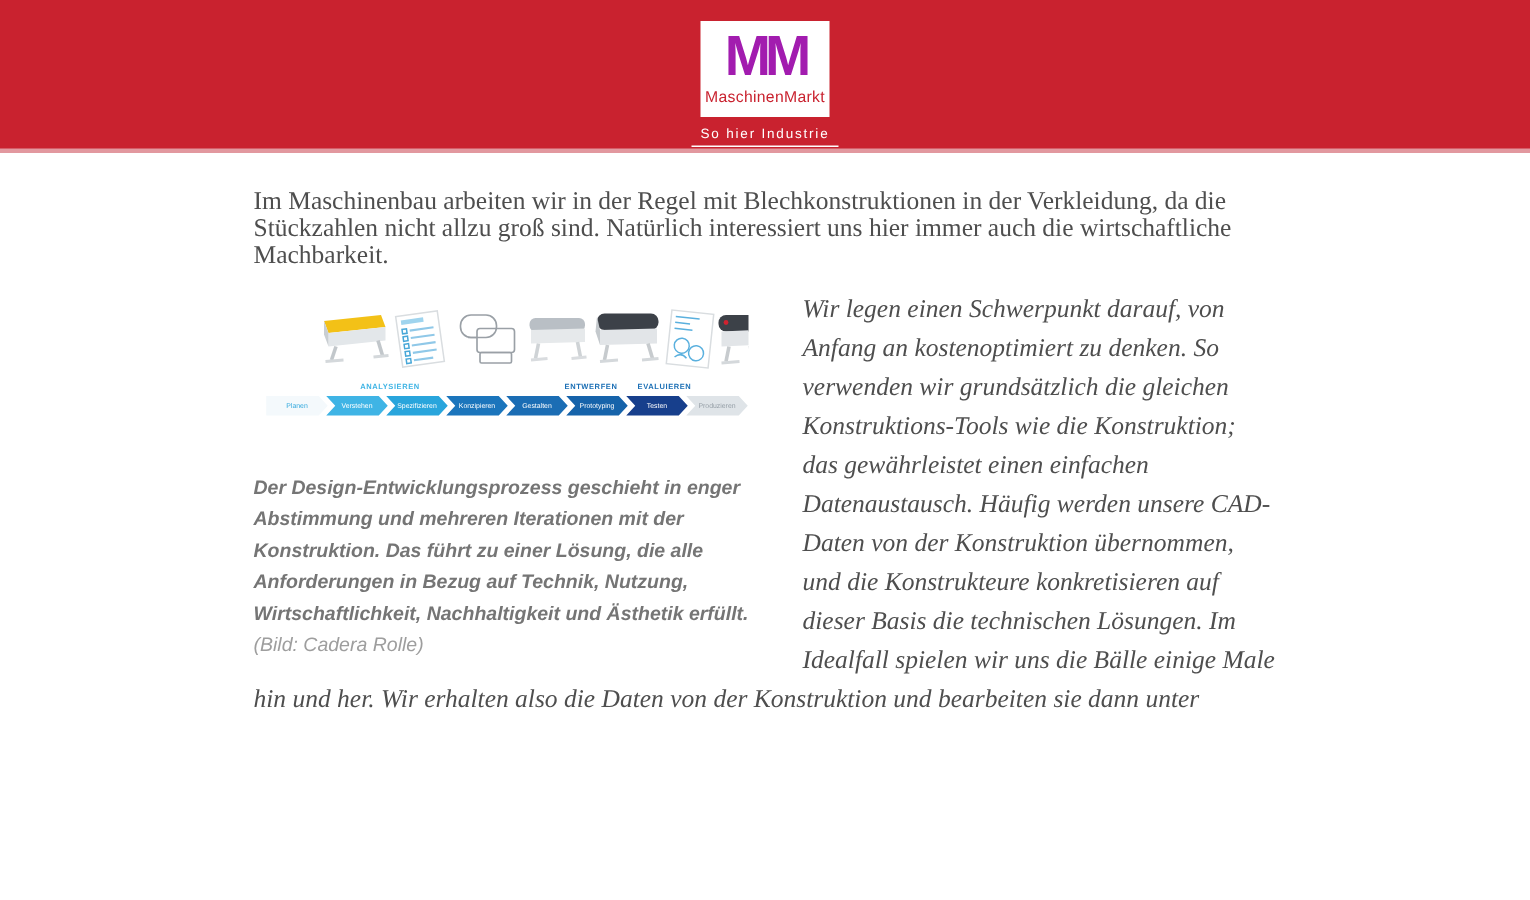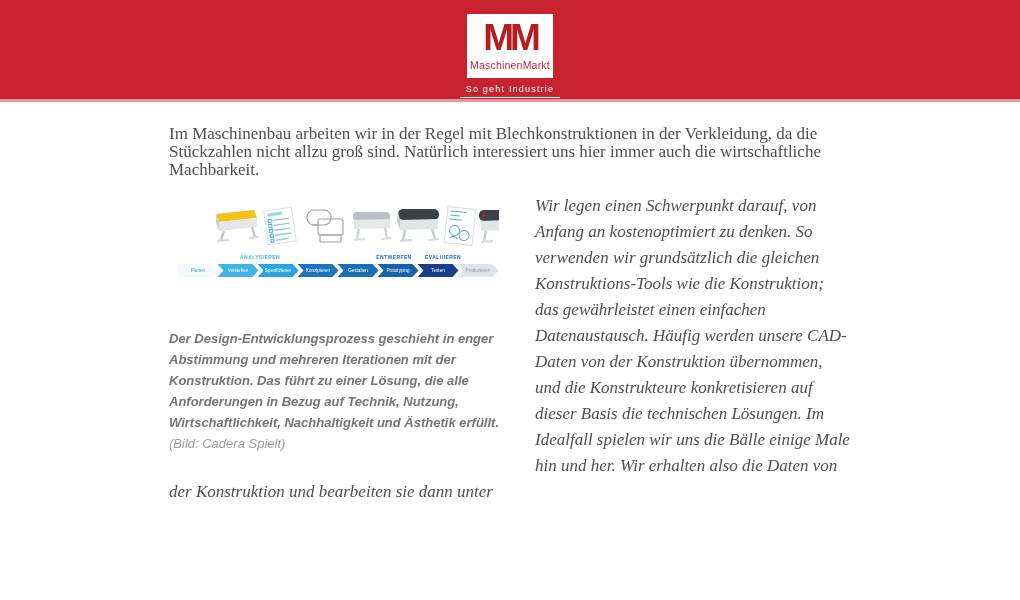--- a/index.html
+++ b/index.html
@@ -14,21 +14,21 @@
     border-bottom:3px solid #e2989f;
     text-align:center;
   }
   .logo-box{
     display:inline-block;background:#ffffff;width:86px;height:64px;
     margin-top:14px;text-align:center;cursor:pointer;
   }
   .logo-mark{
     font-family:"Liberation Sans", sans-serif;
     font-weight:900;font-size:37px;line-height:40px;letter-spacing:-4px;
-    color:#b91c1c;margin-top:4px;transform:scaleY(1.02);
+    color:#a21caf;margin-top:4px;transform:scaleY(1.02);
   }
   .logo-name{
     font-family:"Liberation Sans", sans-serif;
     font-size:10.5px;font-weight:400;color:#c9222f;letter-spacing:.2px;
     margin-top:1px;
   }
   .tagline{
     margin:6px auto 0;display:table;
     font-family:"Liberation Sans", sans-serif;
     font-size:9px;letter-spacing:1.2px;color:#ffffff;
@@ -41,42 +41,42 @@
     font-weight:700;
   }
   .p1{margin:23px 0 0;font-size:17px;line-height:18px;}
   .flow{margin-top:14px;}
   .flow:after{content:"";display:block;clear:both;}
   figure.process-figure{
     float:left;width:330px;margin:0 36px 0 0;padding:0;
   }
   .figure-img{display:block;width:330px;height:95px;background:#ffffff;}
   figcaption{
-    margin-top:40px;
+    margin-top:26px;
     font-family:"Liberation Sans", sans-serif;
     font-style:italic;font-weight:700;
     font-size:13px;line-height:21px;color:#757575;
   }
   .figure-credit{
     font-family:"Liberation Sans", sans-serif;
     font-style:italic;font-weight:400;
     font-size:13px;line-height:21px;color:#9e9e9e;
   }
   .p2{margin:0;font-size:17px;line-height:26px;font-style:italic;}
   svg text{font-family:"Liberation Sans", sans-serif;}
 </style>
 </head>
 <body>
 
 <header class="site-header">
   <div class="logo-box">
     <div class="logo-mark">MM</div>
     <div class="logo-name">MaschinenMarkt</div>
   </div>
-  <div class="tagline">So geht Industrie</div>
+  <div class="tagline">So hier Industrie</div>
 </header>
 
 <main class="article">
   <p class="p1">Im Maschinenbau arbeiten wir in der Regel mit Blechkonstruktionen in der Verkleidung, da die Stückzahlen nicht allzu groß sind. Natürlich interessiert uns hier immer auch die wirtschaftliche Machbarkeit.</p>
 
   <div class="flow">
     <figure class="process-figure">
       <svg class="figure-img" viewBox="0 0 330 95" aria-hidden="true">
 
         <g>
@@ -172,17 +172,17 @@
             <text x="189" y="79.2" text-anchor="middle" font-size="4.6" fill="#ffffff">Gestalten</text>
             <polygon points="208.5,71 243.5,71 249.5,77.5 243.5,84 208.5,84 214.5,77.5" fill="#1663aa"></polygon>
             <text x="229" y="79.2" text-anchor="middle" font-size="4.6" fill="#ffffff">Prototyping</text>
             <polygon points="248.5,71 283.5,71 289.5,77.5 283.5,84 248.5,84 254.5,77.5" fill="#173f8c"></polygon>
             <text x="269" y="79.2" text-anchor="middle" font-size="4.6" fill="#ffffff">Testen</text>
             <polygon points="288.5,71 323.5,71 329.5,77.5 323.5,84 288.5,84 294.5,77.5" fill="#dfe4e8"></polygon>
             <text x="309" y="79.2" text-anchor="middle" font-size="4.6" fill="#97a0a8">Produzieren</text>
           </g>
       </svg>
       <figcaption>Der Design-Entwicklungsprozess geschieht in enger Abstimmung und mehreren Iterationen mit der Konstruktion. Das führt zu einer Lösung, die alle Anforderungen in Bezug auf Technik, Nutzung, Wirtschaftlichkeit, Nachhaltigkeit und Ästhetik erfüllt.</figcaption>
-      <div class="figure-credit">(Bild: Cadera Spielt)</div>
+      <div class="figure-credit">(Bild: Cadera Rolle)</div>
     </figure>
     <p class="p2">Wir legen einen Schwerpunkt darauf, von Anfang an kostenoptimiert zu denken. So verwenden wir grundsätzlich die gleichen Konstruktions-Tools wie die Konstruktion; das gewährleistet einen einfachen Datenaustausch. Häufig werden unsere CAD-Daten von der Konstruktion übernommen, und die Konstrukteure konkretisieren auf dieser Basis die technischen Lösungen. Im Idealfall spielen wir uns die Bälle einige Male hin und her. Wir erhalten also die Daten von der Konstruktion und bearbeiten sie dann unter</p>
   </div>
 </main>
 
 </body></html>

